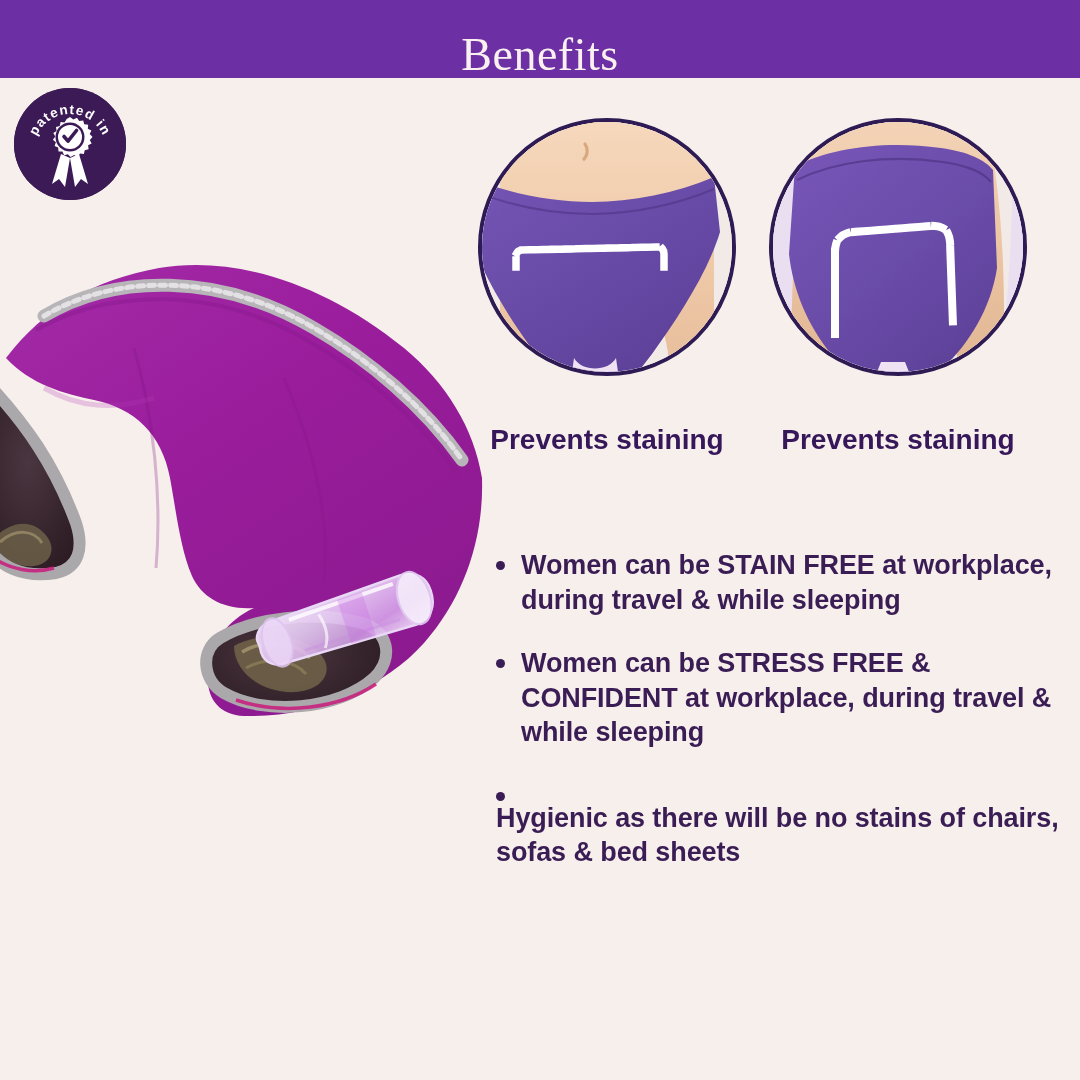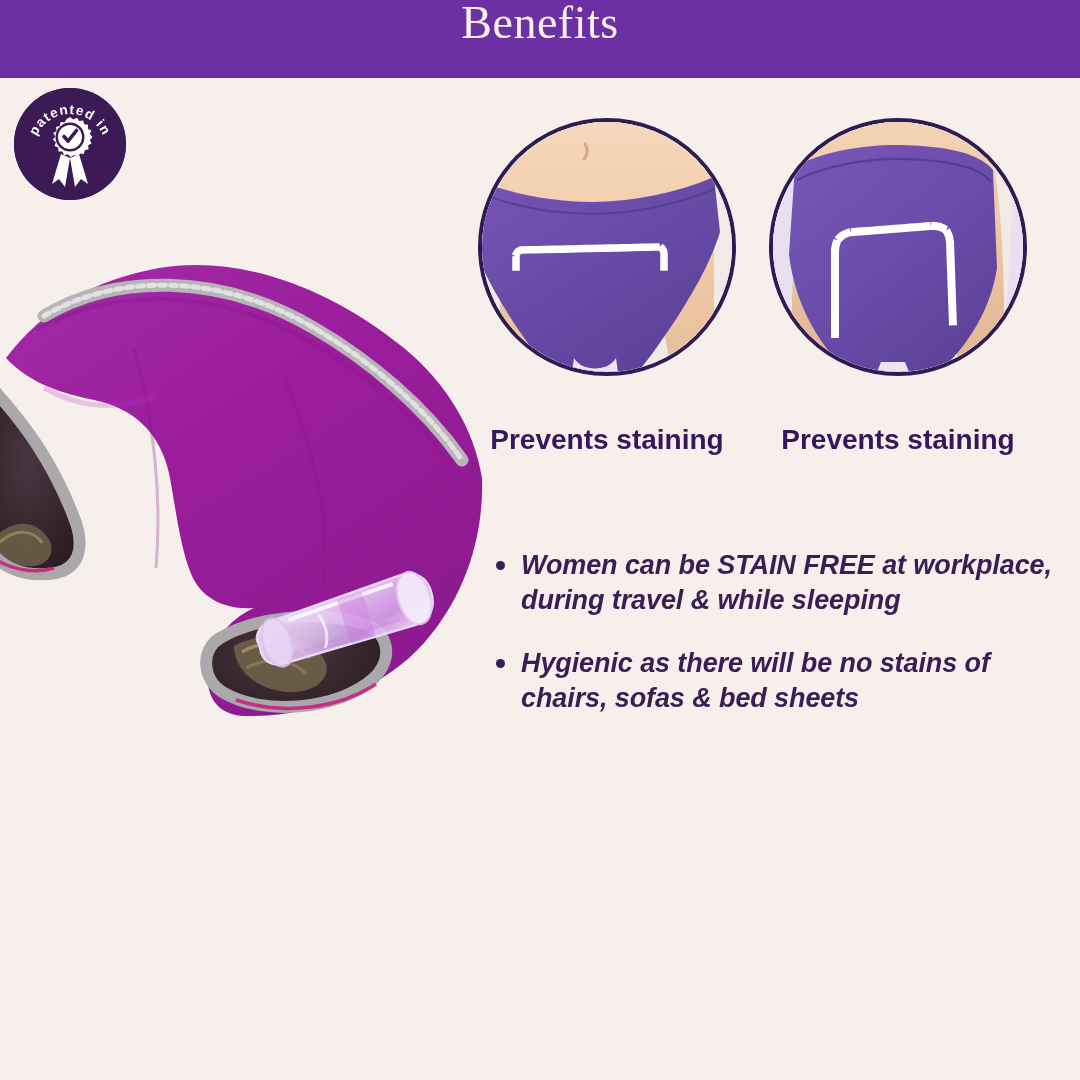--- a/index.html
+++ b/index.html
@@ -16,21 +16,21 @@
   }
 
   
   #header-banner {
     position: absolute;
     left: 0; top: 0;
     width: 1080px;
     height: 78px;
     background: #6C30A4;
     display: flex;
-    align-items: flex-start;
+    align-items: flex-end;
     justify-content: center;
   }
   #page-title {
     font-family: "Liberation Serif", serif;
     font-size: 46px;
     color: #FAF0F0;
     letter-spacing: 0.5px;
     line-height: 1;
   }
 
@@ -90,37 +90,36 @@
     left: 496px;
     top: 548px;
     width: 572px;
     z-index: 4;
   }
   .benefit-item {
     display: flex;
     align-items: flex-start;
     margin-bottom: 29px;
   }
-  .benefit-item:last-child { margin-bottom: 0; }
+  .benefit-item:last-child { margin-bottom: 0; flex-direction: column; }
   .benefit-bullet {
     flex: 0 0 auto;
     width: 9px; height: 9px;
     border-radius: 50%;
     background: #3A1D54;
     margin-top: 13px;
     margin-right: 16px;
   }
   .benefit-text {
     flex: 1 1 auto;
     font-size: 27px;
     font-weight: bold;
     color: #3A1D54;
     line-height: 1.28;
     letter-spacing: -0.1px;
-    font-style: italic;
   }
 </style>
 </head>
 <body>
 
 <div id="header-banner">
   <div id="page-title">Benefits</div>
 </div>
 
 <div id="patent-badge">
@@ -295,15 +294,19 @@
   <div>Prevents staining</div>
 </div>
 
 <div id="benefits-list">
   <div class="benefit-item">
     <div class="benefit-bullet"></div>
     <div class="benefit-text">Women can be STAIN FREE at workplace, during travel &amp; while sleeping</div>
   </div>
   <div class="benefit-item">
     <div class="benefit-bullet"></div>
+    <div class="benefit-text">Women can be STRESS FREE &amp; CONFIDENT at workplace, during travel &amp; while sleeping</div>
+  </div>
+  <div class="benefit-item">
+    <div class="benefit-bullet"></div>
     <div class="benefit-text">Hygienic as there will be no stains of chairs, sofas &amp; bed sheets</div>
   </div>
 </div>
 
 </body></html>

